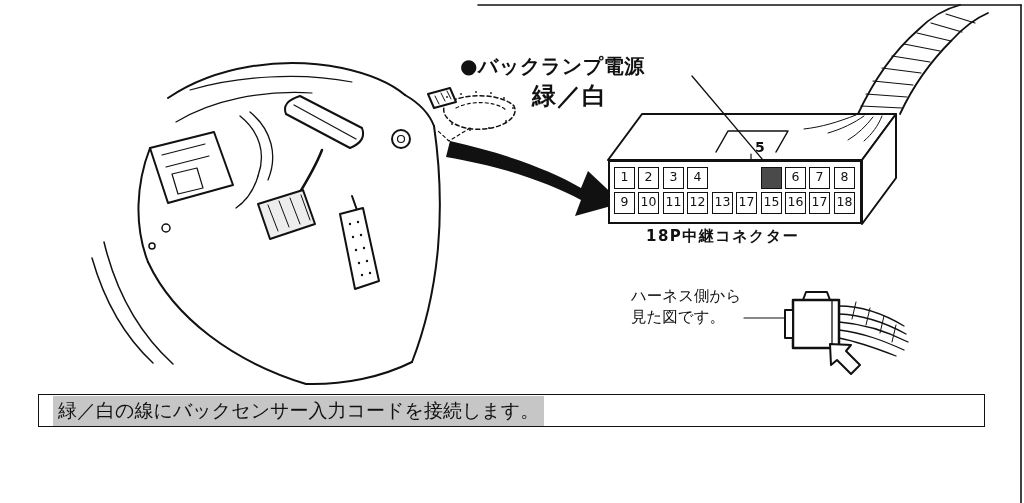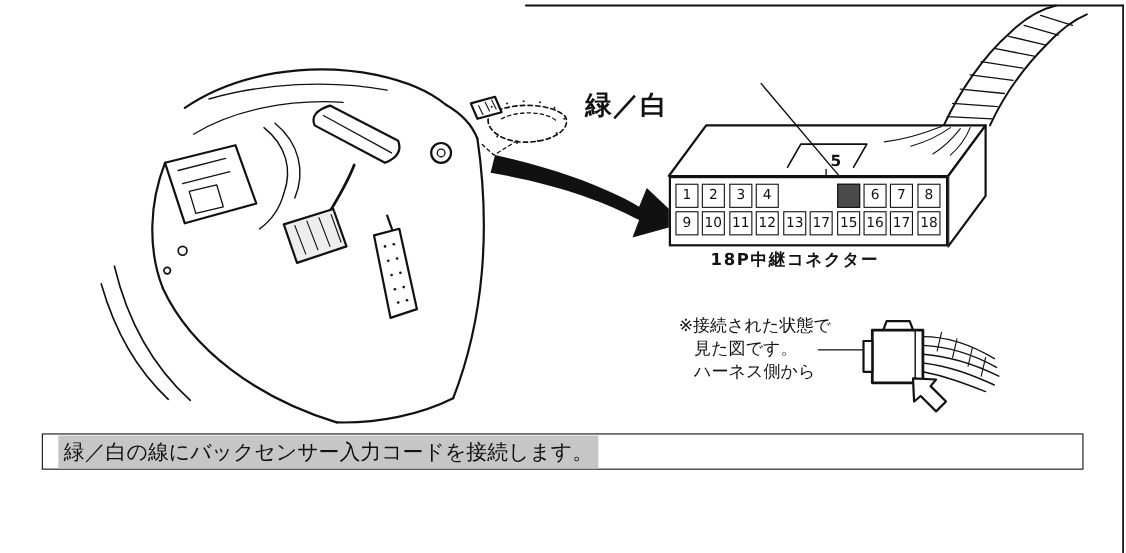--- a/index.html
+++ b/index.html
@@ -180,20 +180,21 @@
           <path d="M896,325 L892,342"></path>
       </g>
       <rect x="793" y="300" width="46" height="48" fill="#fff" stroke-width="2.5"></rect>
       <path d="M803,300 L806,292 L827,292 L830,300"></path>
       <rect x="785" y="310" width="8" height="28" fill="#fff"></rect>
       <path d="M832,300 L832,348" stroke-width="1.3"></path>
       <polygon points="830,344 851,345 846,351 860,365 851,374 837,360 831,365" fill="#fff"></polygon>
     </g>
   </svg>
 
+  <div class="txt callout-l1">●バックランプ電源</div>
   <div class="txt callout-l2">緑／白</div>
   <div class="txt pin5-label">5</div>
 
   <div class="pin-face">
     <div class="pin r1 c0">1</div>
     <div class="pin r1 c1">2</div>
     <div class="pin r1 c2">3</div>
     <div class="pin r1 c3">4</div>
     <div class="pin r1 c6 shaded"></div>
     <div class="pin r1 c7">6</div>
@@ -207,23 +208,22 @@
     <div class="pin r2 c5">17</div>
     <div class="pin r2 c6">15</div>
     <div class="pin r2 c7">16</div>
     <div class="pin r2 c8">17</div>
     <div class="pin r2 c9">18</div>
   </div>
 
   <div class="txt connector-title">18P中継コネクター</div>
 
   <div class="note">
-    <div>※接続された状態で</div>
+    <div class="ind">ハーネス側から</div>
     <div class="ind">見た図です。</div>
-    <div class="ind">ハーネス側から</div>
   </div>
 
   <div class="instr-box">
     <span class="instr-hl">緑／白の線にバックセンサー入力コードを接続します。</span>
   </div>
 
 
 </div>
 
 </body></html>

